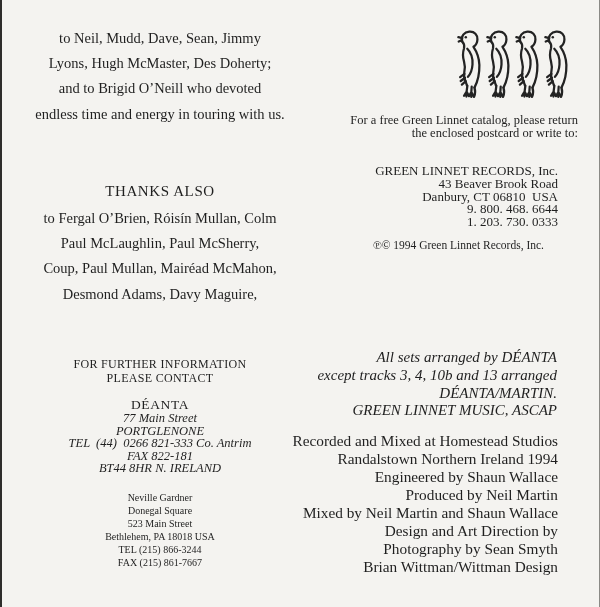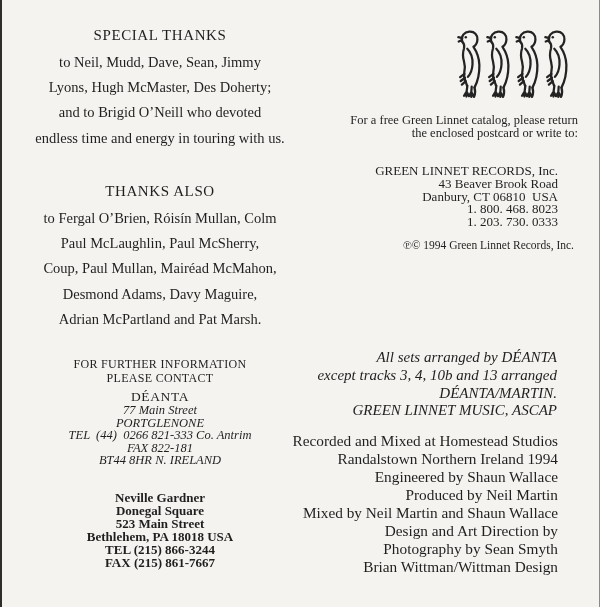--- a/index.html
+++ b/index.html
@@ -13,59 +13,57 @@
   .center{text-align:center;}
   .right{text-align:right;}
   .line{white-space:pre;}
   
   #special-thanks{left:20px;top:26px;width:280px;}
   #thanks-also{left:20px;top:182px;width:280px;}
   .sec-title{font-size:15px;line-height:18px;letter-spacing:.6px;margin-bottom:6px;}
   .thanks-lines{font-size:14.5px;line-height:25.2px;}
   #further-contact{left:20px;top:357px;width:280px;}
   .small-title{font-size:12px;line-height:14px;letter-spacing:.3px;}
-  .deanta-name{font-size:13.5px;line-height:15px;letter-spacing:.6px;margin-top:4px;}
+  .deanta-name{font-size:13.5px;line-height:15px;letter-spacing:.6px;margin-top:12px;}
   .addr{font-size:12.5px;line-height:12.6px;font-style:italic;}
   #us-contact{left:20px;top:491px;width:280px;}
-  .addr2{font-size:13px;line-height:13px;font-weight:bold;}
+  .addr2{font-size:10px;line-height:13px;}
   
   #birds-logo{left:455px;top:29px;width:116px;height:71px;}
   #catalog-note{right:22px;top:114px;width:330px;font-size:12.5px;line-height:12.8px;}
   #gl-address{right:42px;top:165px;width:320px;font-size:13px;line-height:12.8px;}
-  #copyright{right:26px;top:238px;width:320px;font-size:11.5px;line-height:14px;padding-left:38px;}
+  #copyright{right:56px;top:238px;width:320px;font-size:11.5px;line-height:14px;padding-left:38px;}
   #arrangement{right:43px;top:349px;width:330px;font-size:15px;line-height:17.8px;font-style:italic;}
   #credits{right:42px;top:432px;width:340px;font-size:15.3px;line-height:18px;}
   
   #edge-left{left:0;top:0;width:2px;height:607px;background:#2e2d2b;}
   #edge-right{right:0;top:0;width:1px;height:607px;background:#8a8a86;}
 </style>
 </head>
 <body>
 
 <div id="edge-left" class="block"></div>
 <div id="edge-right" class="block"></div>
 
 <div id="special-thanks" class="block center">
-  <div class="sec-title">SPECIAL THANKS</div>
   <div class="thanks-lines">
       <div class="line">to Neil, Mudd, Dave, Sean, Jimmy</div>
       <div class="line">Lyons, Hugh McMaster, Des Doherty;</div>
       <div class="line">and to Brigid O’Neill who devoted</div>
       <div class="line">endless time and energy in touring with us.</div>
     </div>
 </div>
 
 <div id="thanks-also" class="block center">
   <div class="sec-title">THANKS ALSO</div>
   <div class="thanks-lines">
       <div class="line">to Fergal O’Brien, Róisín Mullan, Colm</div>
       <div class="line">Paul McLaughlin, Paul McSherry,</div>
       <div class="line">Coup, Paul Mullan, Mairéad McMahon,</div>
       <div class="line">Desmond Adams, Davy Maguire,</div>
-      <div class="line">Adrian McPartland and Pat Marsh.</div>
     </div>
 </div>
 
 <div id="further-contact" class="block center">
   <div class="small-title">FOR FURTHER INFORMATION</div>
   <div class="small-title">PLEASE CONTACT</div>
   <div class="deanta-name">DÉANTA</div>
   <div class="addr">
       <div class="line">77 Main Street</div>
       <div class="line">PORTGLENONE</div>
@@ -108,21 +106,21 @@
 
 <div id="catalog-note" class="block right">
   <div class="line">For a free Green Linnet catalog, please return</div>
   <div class="line">the enclosed postcard or write to:</div>
 </div>
 
 <div id="gl-address" class="block right">
     <div class="line">GREEN LINNET RECORDS, Inc.</div>
     <div class="line">43 Beaver Brook Road</div>
     <div class="line">Danbury, CT 06810  USA</div>
-    <div class="line">1. 800. 468. 8023</div>
+    <div class="line">9. 800. 468. 6644</div>
     <div class="line">1. 203. 730. 0333</div>
   </div>
 
 <div id="copyright" class="block right">℗© 1994 Green Linnet Records, Inc.</div>
 
 <div id="arrangement" class="block right">
     <div class="line">All sets arranged by DÉANTA</div>
     <div class="line">except tracks 3, 4, 10b and 13 arranged</div>
     <div class="line">DÉANTA/MARTIN.</div>
     <div class="line">GREEN LINNET MUSIC, ASCAP</div>

